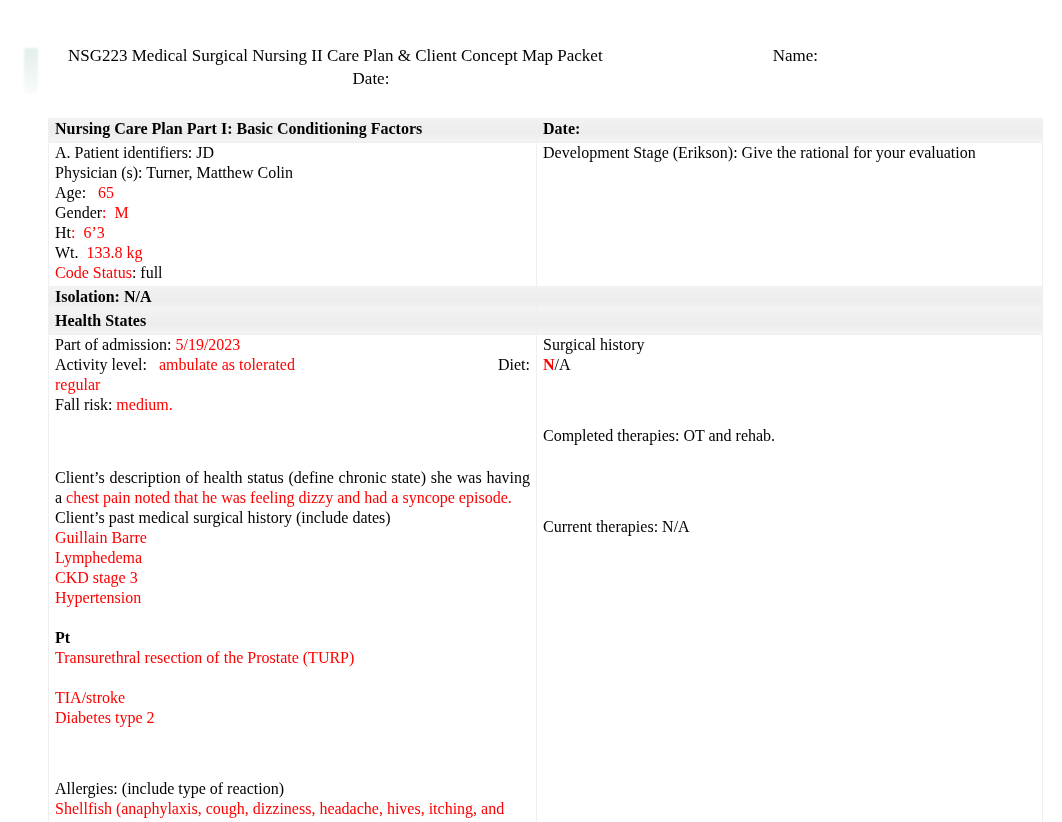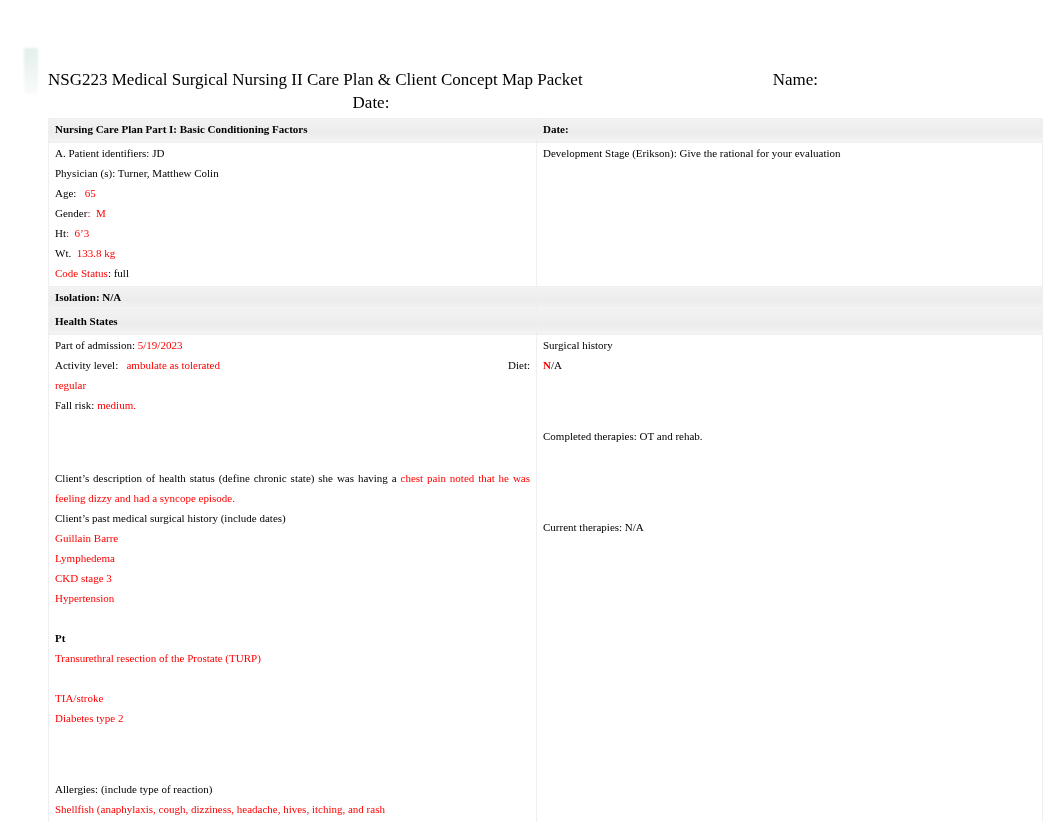--- a/index.html
+++ b/index.html
@@ -46,46 +46,46 @@
     font-size: 17px;
     line-height: 23px;
   }
   .doc-header .title-row {
     display: flex;
     justify-content: space-between;
     align-items: baseline;
   }
   .doc-header .title {
     white-space: nowrap;
+    margin-left: 20px;
   }
   .doc-header .name-field {
     margin-right: 196px;
     white-space: nowrap;
-    margin-top: 24px;
   }
   .doc-header .date-row {
     text-align: center;
     margin-top: 0px;
     padding-right: 320px;
   }
 
   
   .ncp-table {
     position: absolute;
     left: 48px;
     top: 118px;
     width: 968px;
     border-collapse: collapse;
     table-layout: fixed;
   }
   .ncp-table td {
     vertical-align: top;
     padding: 0 6px 3px 6px;
     border: 1px solid #efefef;
-    font-size: 11px;
+    font-size: 16px;
     line-height: 20px;
   }
   .col-left  { width: 475px; }
   .col-right { width: 493px; }
 
   .shaded {
     background: linear-gradient(180deg, #f2f2f2 0%, #ececec 55%, #f4f4f4 100%);
   }
 
   .hdr {

